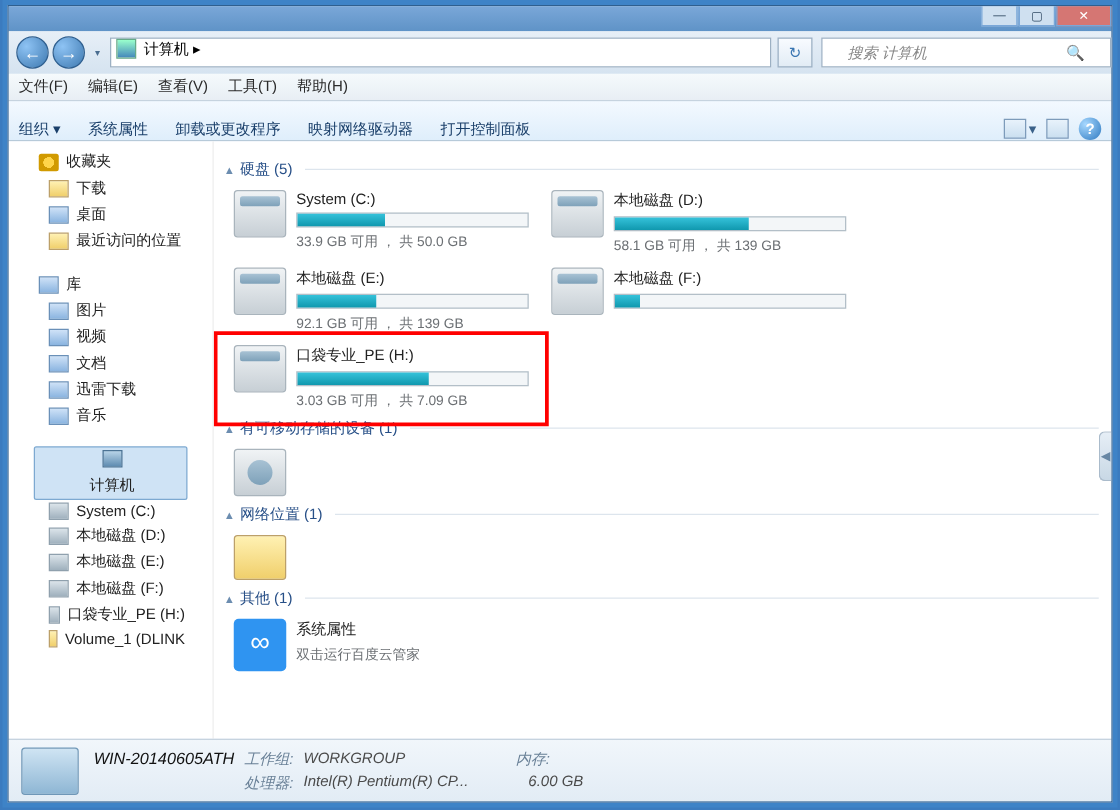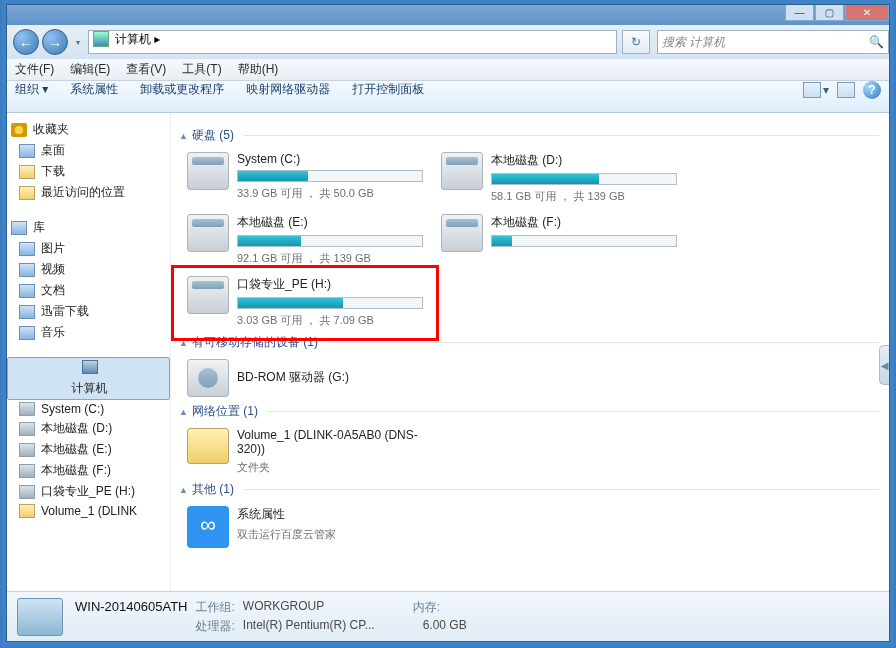--- a/index.html
+++ b/index.html
@@ -9,36 +9,36 @@
   .titlebar { height: 20px; background: linear-gradient(#7aa7d8, #5f93c7); display: flex; justify-content: flex-end; align-items: flex-start; }
   .titlebar .btn { width: 29px; height: 16px; margin-left: 1px; background: #cfe0f0; border: 1px solid #7aa7d8; border-top: none; display: flex; align-items: center; justify-content: center; font-family: sans-serif; font-size: 10px; color: #304a63; }
   .titlebar .btn.close { width: 44px; background: #d57673; color: #fff; }
   
   .navrow { height: 34px; display: flex; align-items: center; padding-left: 6px; gap: 3px; background: linear-gradient(#e7eff7, #d5e3f0); }
   .navbtn { width: 26px; height: 26px; border-radius: 50%; background: radial-gradient(circle at 30% 30%, #8ec3f4, #3e79b0); border: 1px solid #2f5f8f; display: flex; align-items: center; justify-content: center; color: #fff; font-size: 14px; }
   .navdrop { width: 14px; height: 20px; display: flex; align-items: center; justify-content: center; color: #4a6d90; font-size: 8px; }
   .address { flex: 1; height: 24px; background: #fff; border: 1px solid #9cb0c3; display: flex; align-items: flex-start; padding: 0 4px; margin-right: 2px; }
   .address .icon { width: 16px; height: 16px; margin-right: 6px; background: linear-gradient(#9fc, #48b); border: 1px solid #6a8; }
   .refresh { width: 28px; height: 24px; border: 1px solid #9cb0c3; background: linear-gradient(#f8fbff, #e2ecf5); display: flex; align-items: center; justify-content: center; color: #3a76b2; }
-  .search { width: 232px; height: 24px; background: #fff; border: 1px solid #9cb0c3; display: flex; align-items: center; padding: 0 4px; color: #888; font-style: italic; margin-left: 4px; }
+  .search { width: 232px; height: 24px; background: #fff; border: 1px solid #9cb0c3; display: flex; align-items: center; padding: 0 20px; color: #888; font-style: italic; margin-left: 4px; }
   .search span:last-child { margin-left: auto; color: #3a76b2; font-style: normal; }
   
   .menurow { height: 22px; background: linear-gradient(#f5fafc, #e8eef4); border-bottom: 1px solid #c6d3df; display: flex; align-items: center; padding-left: 8px; gap: 16px; }
   .menurow>div { color: #2b2b2b; }
   
-  .toolbar { height: 32px; background: linear-gradient(#f3f9ff, #dfeefb); border-bottom: 1px solid #b7cad9; display: flex; align-items: flex-start; padding: 0 8px; gap: 22px; color: #1a3f6a; }
+  .toolbar { height: 32px; background: linear-gradient(#f3f9ff, #dfeefb); border-bottom: 1px solid #b7cad9; display: flex; align-items: flex-end; padding: 0 8px; gap: 22px; color: #1a3f6a; }
   .toolbar .org { display: flex; align-items: center; gap: 4px; }
   .toolbar-spacer { flex: 1; }
   .toolbar-icons { display: flex; align-items: center; gap: 8px; color: #3b6189; }
   .toolbar-icons>div { display: flex; align-items: center; gap: 2px; }
   .icostub { width: 18px; height: 16px; border: 1px solid #7d9bba; background: linear-gradient(#e8f2fb, #cadff0); }
   .help { width: 18px; height: 18px; border-radius: 50%; background: radial-gradient(circle at 30% 30%, #a7d8ff, #2e79c0); color: #fff; display: flex; align-items: center; justify-content: center; font-weight: bold; }
   
   .body { flex: 1; display: flex; background: #fff; }
-  .tree { width: 164px; border-right: 1px solid #eee; padding: 6px 0; overflow: hidden; }
+  .tree { width: 164px; border-right: 1px solid #eee; padding: 6px 20px; overflow: hidden; }
   .tree-group { margin-bottom: 14px; }
   .tree-item { display: flex; align-items: center; gap: 6px; padding: 2px 2px 2px 12px; color: #222; white-space: nowrap; }
   .tree-item.head { padding-left: 4px; }
   .tree-item.sel { background: #cfe3f5; border: 1px solid #7da9d1; border-radius: 2px; flex-direction: column; }
   .tico { width: 16px; height: 14px; border: 1px solid #bca069; background: linear-gradient(#fff1b3, #f0cf6b); }
   .tico.star { background: radial-gradient(circle, #ffd54a 40%, #d19a00 41%); border: none; border-radius: 2px; }
   .tico.disk { background: linear-gradient(#dbe4ea, #9fb0bd); border: 1px solid #8fa0ad; }
   .tico.lib { background: linear-gradient(#cfe2f7, #8ab4e0); border: 1px solid #6a90b8; }
   .tico.comp { background: linear-gradient(#b8d4e8, #5f8cb1); border: 1px solid #4b7394; }
   
@@ -56,21 +56,21 @@
   .bar { height: 12px; border: 1px solid #b3bfc8; background: #f3f6f8; margin-bottom: 4px; }
   .bar>div { height: 100%; background: linear-gradient(#35c2da, #1098ae); }
   .dfree { color: #6b6f73; font-size: 11px; }
   .highlight { position: absolute; border: 3px solid #ff0000; pointer-events: none; }
   .folder-ico { width: 42px; height: 36px; background: linear-gradient(#fff1b3, #f0cf6b); border: 1px solid #bca069; border-radius: 3px; flex-shrink: 0; }
   .cloud-ico { width: 42px; height: 42px; background: #2f94f1; border-radius: 4px; flex-shrink: 0; position: relative; }
   .cloud-ico::after { content: "∞"; position: absolute; left: 0; right: 0; top: 6px; text-align: center; font-size: 22px; color: #fff; }
   
   .status { height: 50px; background: linear-gradient(#f1f6fb, #e2ecf5); border-top: 1px solid #c6d3df; display: flex; align-items: center; padding: 4px 10px; gap: 12px; }
   .status .sicon { width: 46px; height: 38px; background: linear-gradient(#cfe4f3, #8eb6d4); border: 1px solid #6f97b7; border-radius: 3px; }
-  .status-text { display: grid; grid-template-columns: auto auto auto auto; column-gap: 8px; row-gap: 2px; color: #4a4a4a; font-size: 11px; }
+  .status-text { display: grid; grid-template-columns: auto auto auto auto; column-gap: 8px; row-gap: 2px; color: #4a4a4a; font-size: 11px; font-style: italic; }
   .status-text .label { color: #698097; }
   .side-grip { position: absolute; right: 0; top: 340px; width: 10px; height: 40px; background: linear-gradient(#e6eef6, #c8d8e5); border: 1px solid #aabbcb; border-right: none; border-radius: 5px 0 0 5px; display:flex; align-items:center; justify-content:center; color:#6887a4; font-size:10px; }
 </style>
 </head>
 <body>
 
 <div class="window">
 
   <div class="titlebar">
     <div class="btn">—</div>
@@ -122,26 +122,26 @@
 
   <div class="body">
 
     <div class="tree">
       <div class="tree-group">
         <div class="tree-item head">
             <div class="tico star"></div>
             <span>收藏夹</span>
           </div>
         <div class="tree-item">
-            <div class="tico lib"></div>
-            <span>桌面</span>
-          </div>
-        <div class="tree-item">
             <div class="tico"></div>
             <span>下载</span>
+          </div>
+        <div class="tree-item">
+            <div class="tico lib"></div>
+            <span>桌面</span>
           </div>
         <div class="tree-item">
             <div class="tico"></div>
             <span>最近访问的位置</span>
           </div>
       </div>
       <div class="tree-group">
         <div class="tree-item head">
             <div class="tico lib"></div>
             <span>库</span>
@@ -258,38 +258,31 @@
       </div>
 
       <div class="grp-hdr">
           <span class="tri">▲</span>
           <span>有可移动存储的设备 (1)</span>
           <div class="line"></div>
         </div>
       <div class="drives">
         <div class="drive">
             <div class="dicon optical"></div>
-            <div class="dinfo">
-              <div class="dname" style="margin-top:10px">BD-ROM 驱动器 (G:)</div>
-            </div>
           </div>
       </div>
 
       <div class="grp-hdr">
           <span class="tri">▲</span>
           <span>网络位置 (1)</span>
           <div class="line"></div>
         </div>
       <div class="drives">
         <div class="drive">
             <div class="folder-ico"></div>
-            <div class="dinfo">
-              <div class="dname">Volume_1 (DLINK-0A5AB0 (DNS-320))</div>
-              <div class="dfree">文件夹</div>
-            </div>
           </div>
       </div>
 
       <div class="grp-hdr">
           <span class="tri">▲</span>
           <span>其他 (1)</span>
           <div class="line"></div>
         </div>
       <div class="drives">
         <div class="drive">

